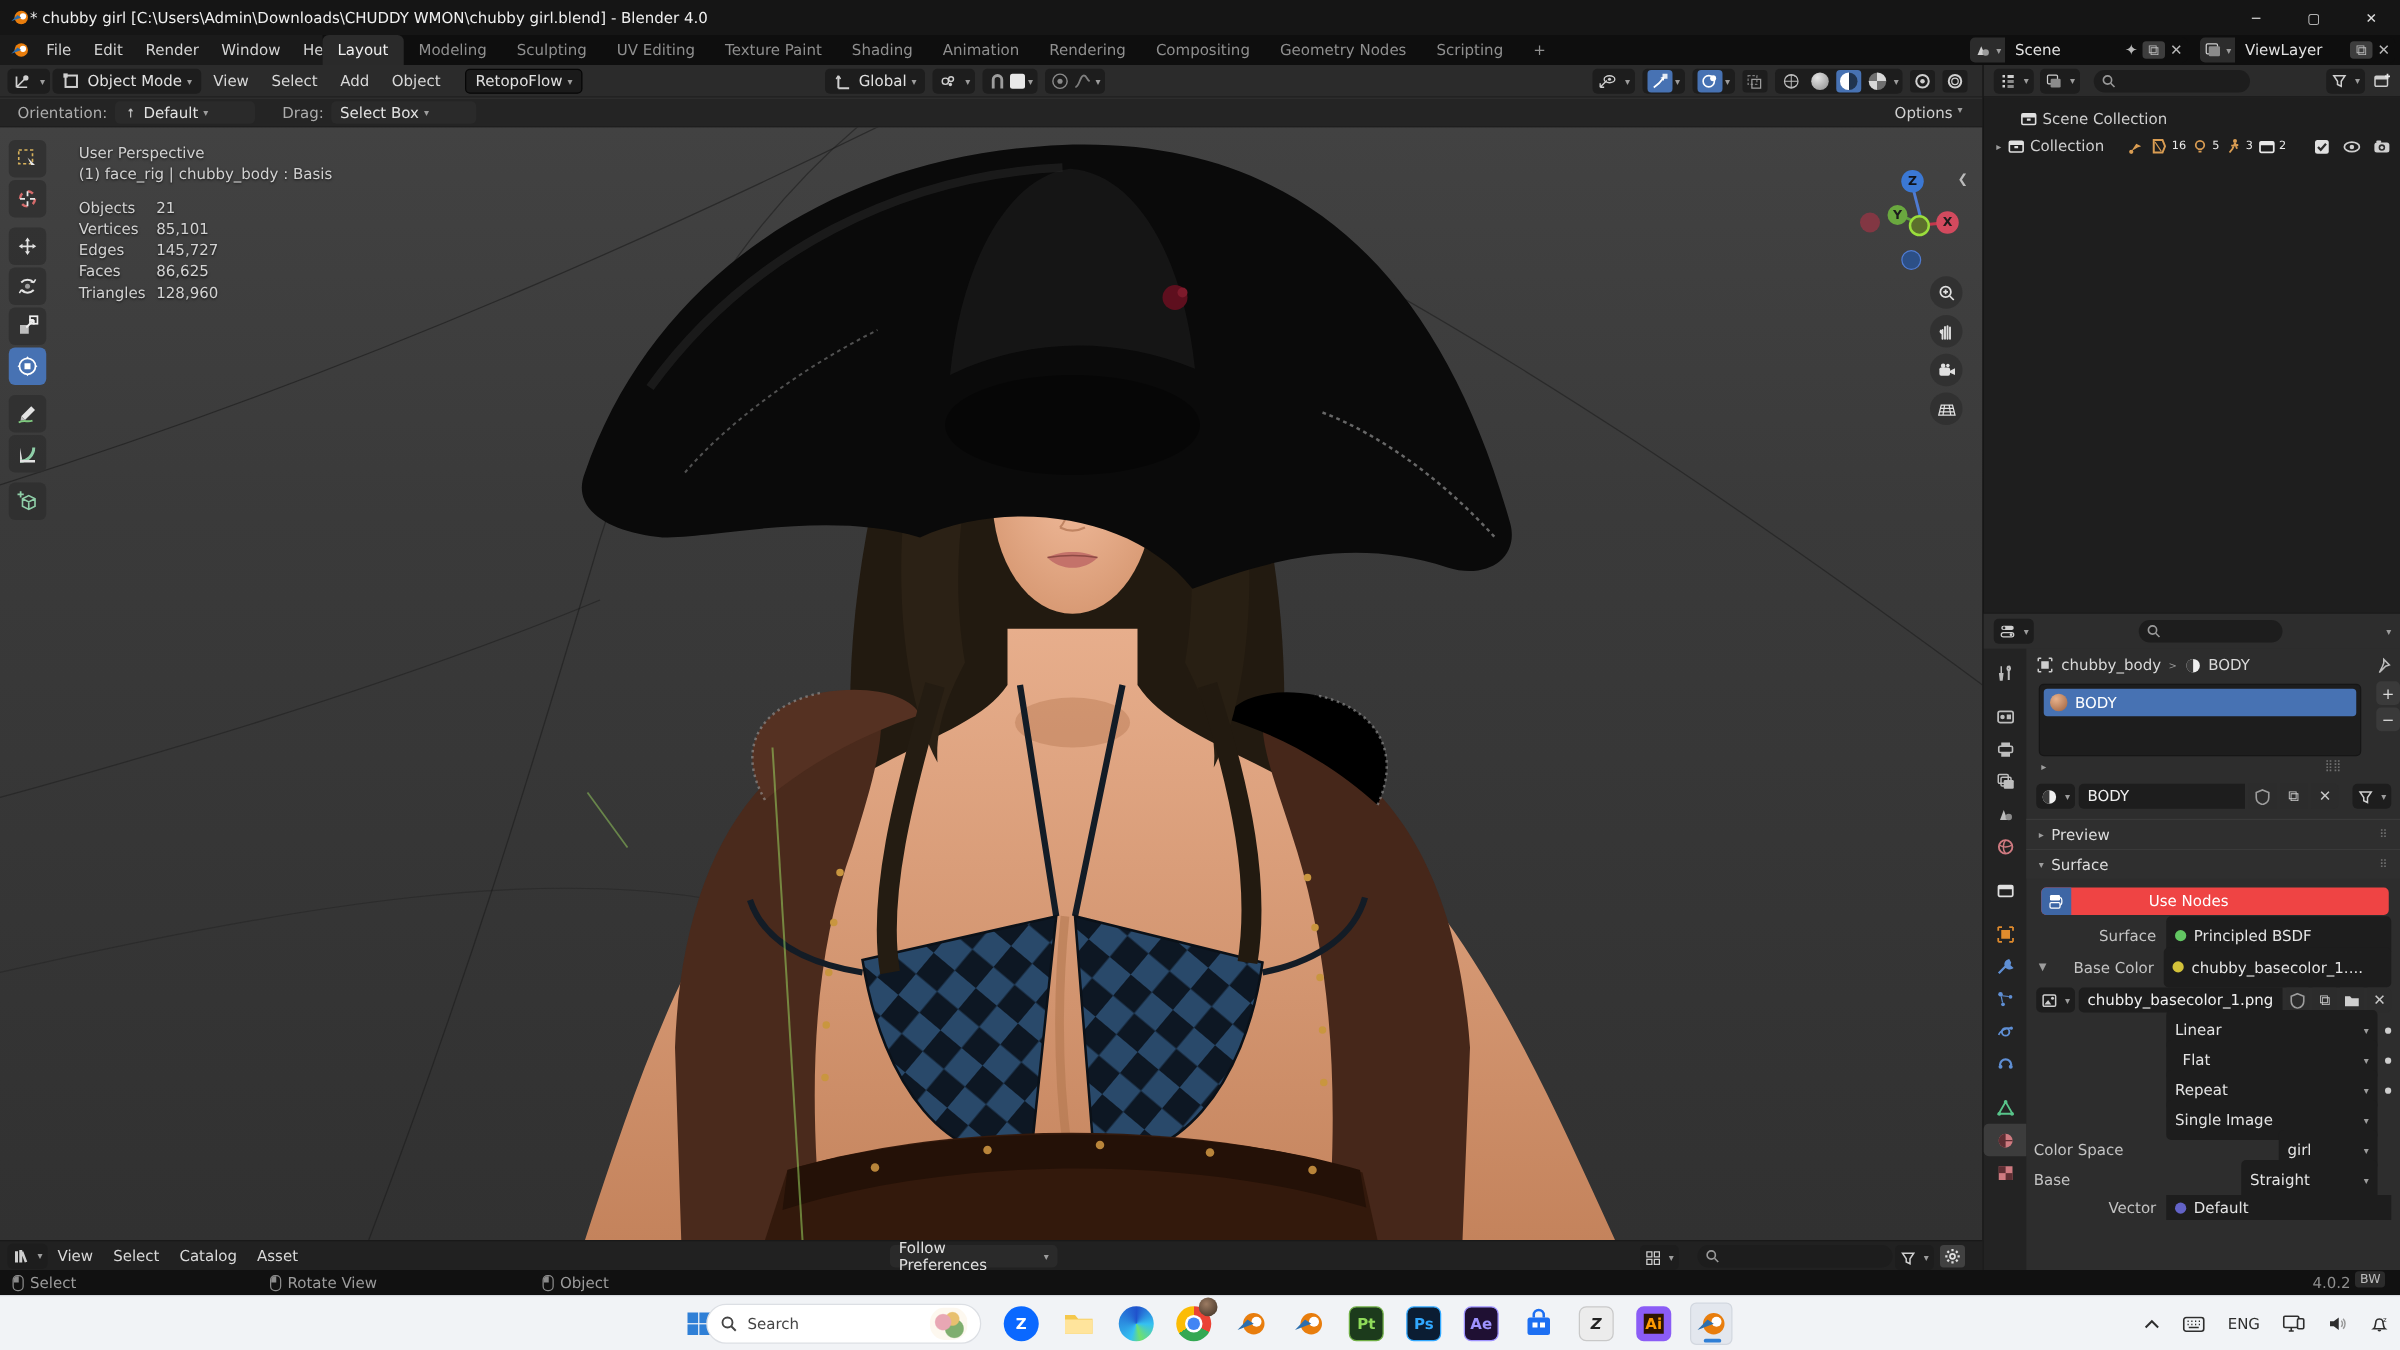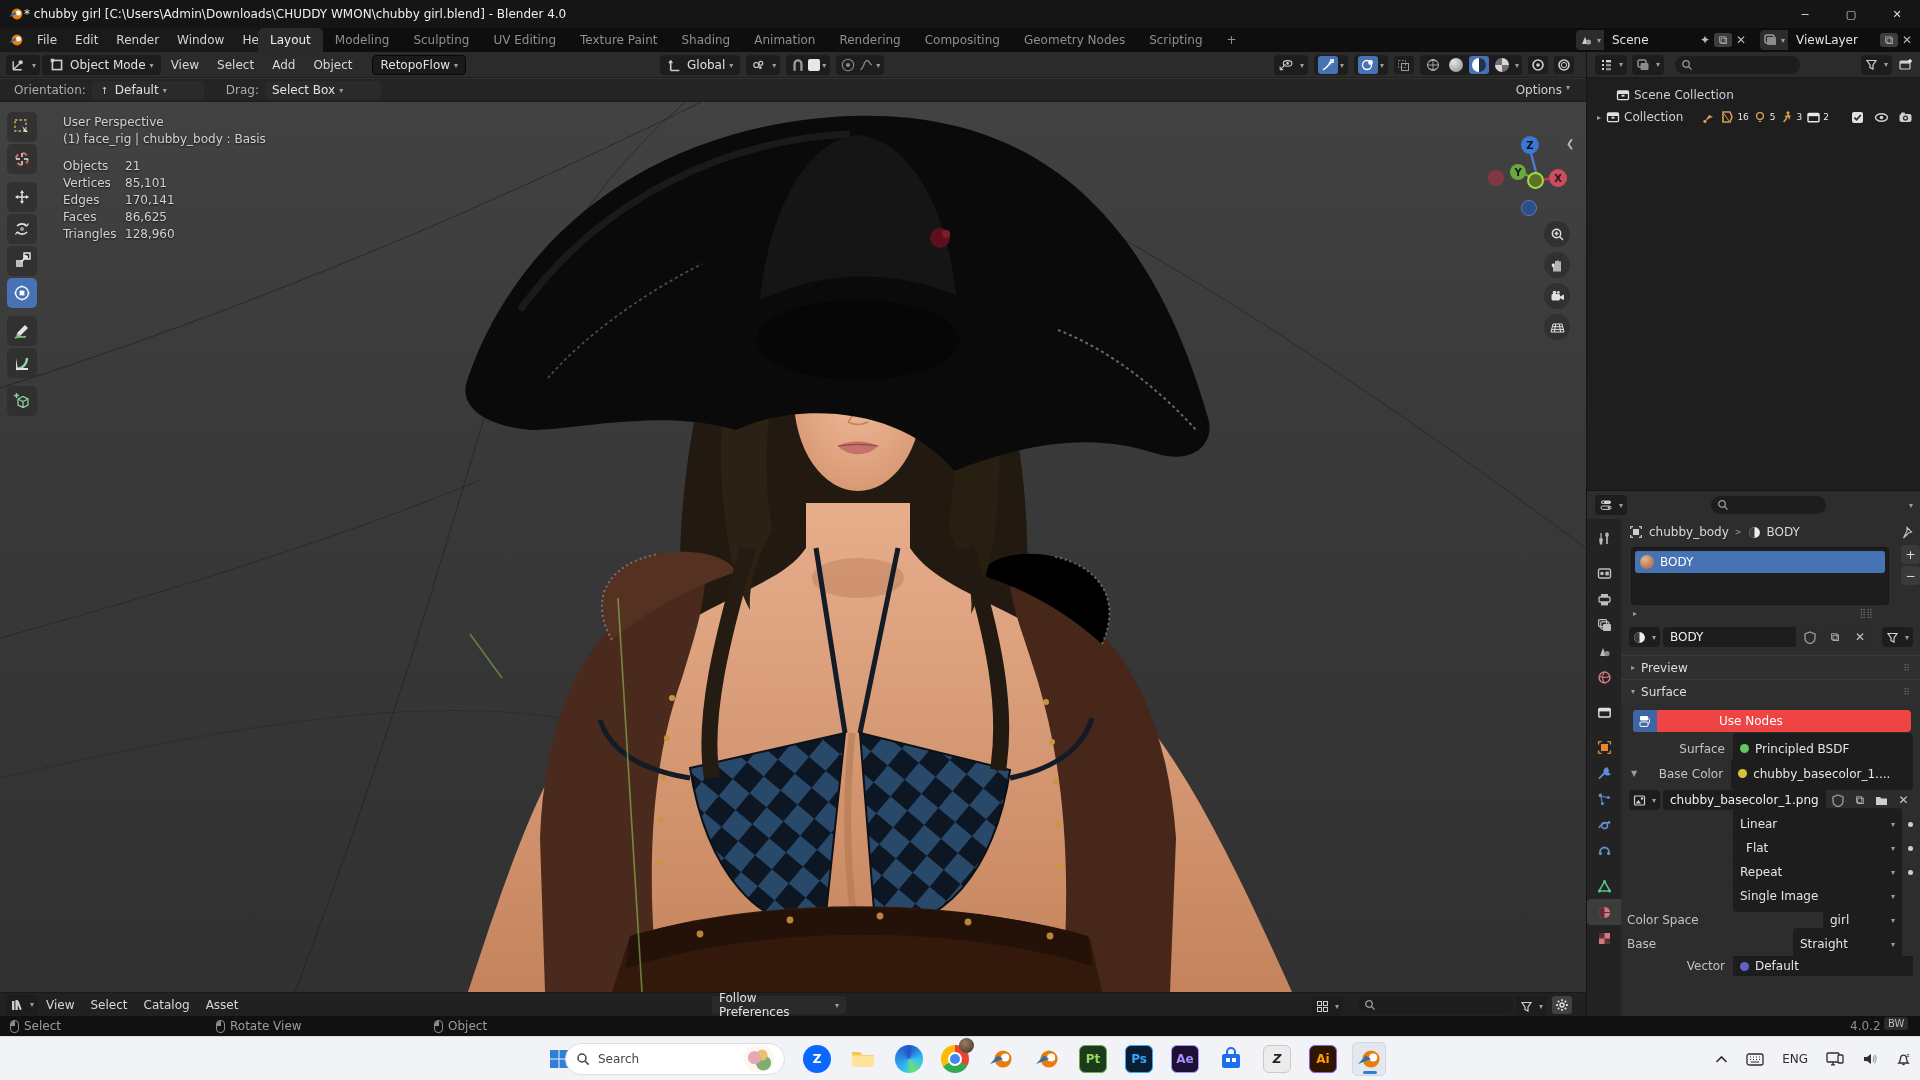--- a/index.html
+++ b/index.html
@@ -493,21 +493,21 @@
       <div class="srow">
           <span class="sl">Objects</span>
           <span>21</span>
         </div>
       <div class="srow">
           <span class="sl">Vertices</span>
           <span>85,101</span>
         </div>
       <div class="srow">
           <span class="sl">Edges</span>
-          <span>170,141</span>
+          <span>145,727</span>
         </div>
       <div class="srow">
           <span class="sl">Faces</span>
           <span>86,625</span>
         </div>
       <div class="srow">
           <span class="sl">Triangles</span>
           <span>128,960</span>
         </div>
     </div>
@@ -1085,21 +1085,21 @@
           <rect x="4" y="8" width="18" height="14" rx="2" fill="#1d6ff2"></rect>
           <path d="M9,8 V6 a4,4 0 0 1 8,0 V8" stroke="#1d6ff2" stroke-width="2" fill="none"></path>
           <rect x="8" y="12" width="4" height="4" fill="#fff"></rect>
           <rect x="14" y="12" width="4" height="4" fill="#fff"></rect>
         </svg>
       </div>
     <div class="tbicon" style="left:1260px">
         <span class="tile" style="background:#ececec;color:#222;border:1px solid #c9c9c9;font-style:italic">Z</span>
       </div>
     <div class="tbicon" style="left:1306px">
-        <span class="tile" style="background:#2e1500;color:#ff9a00;border:1px solid #8b5cf6">Ai</span>
+        <span class="tile" style="background:#2e1500;color:#ff9a00;border:6px solid #8b5cf6">Ai</span>
       </div>
     <div class="tbicon activeapp" style="left:1352px">
         <svg width="26" height="26" viewBox="0 0 26 26">
           <circle cx="15" cy="13" r="8.6" fill="#e87d0d"></circle>
           <circle cx="17.2" cy="11.4" r="4" fill="#fff"></circle>
           <path d="M2,18 L10,9.5 L15,13 Z" fill="#2d6fae"></path>
         </svg>
         <span class="underline"></span>
       </div>
     <div class="tray">

